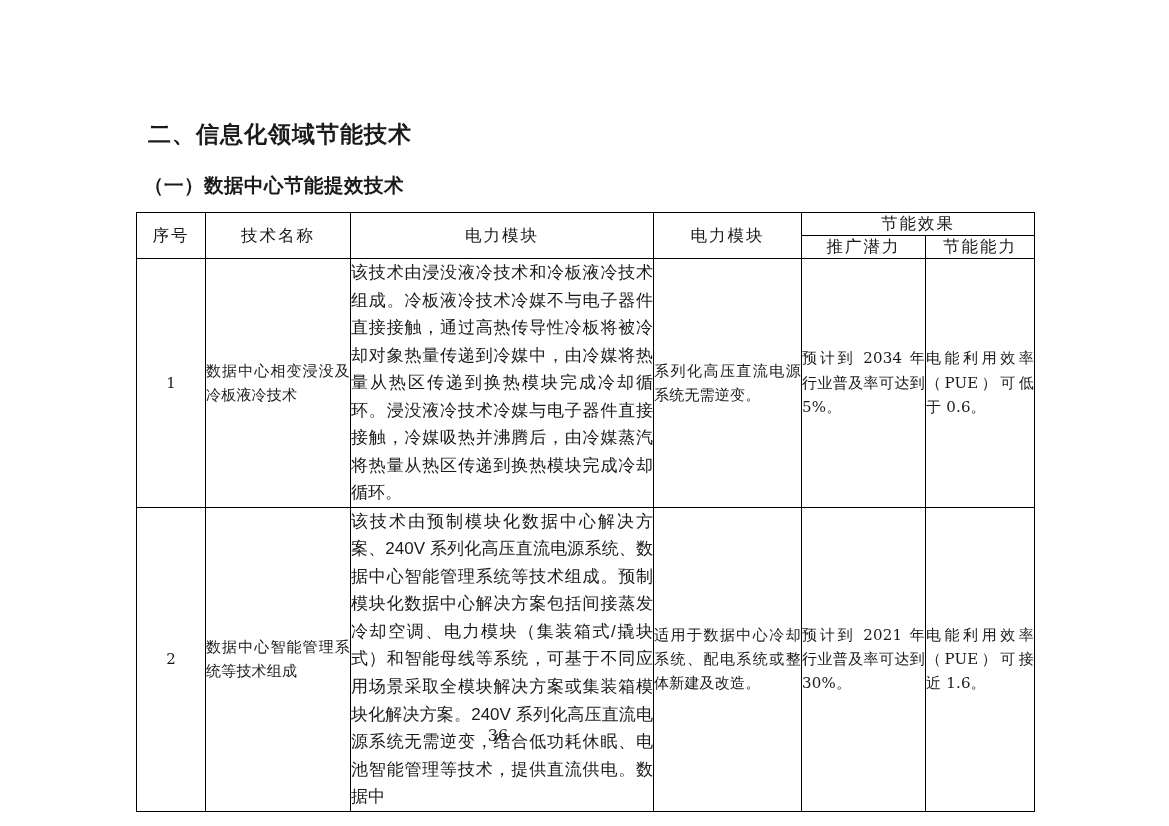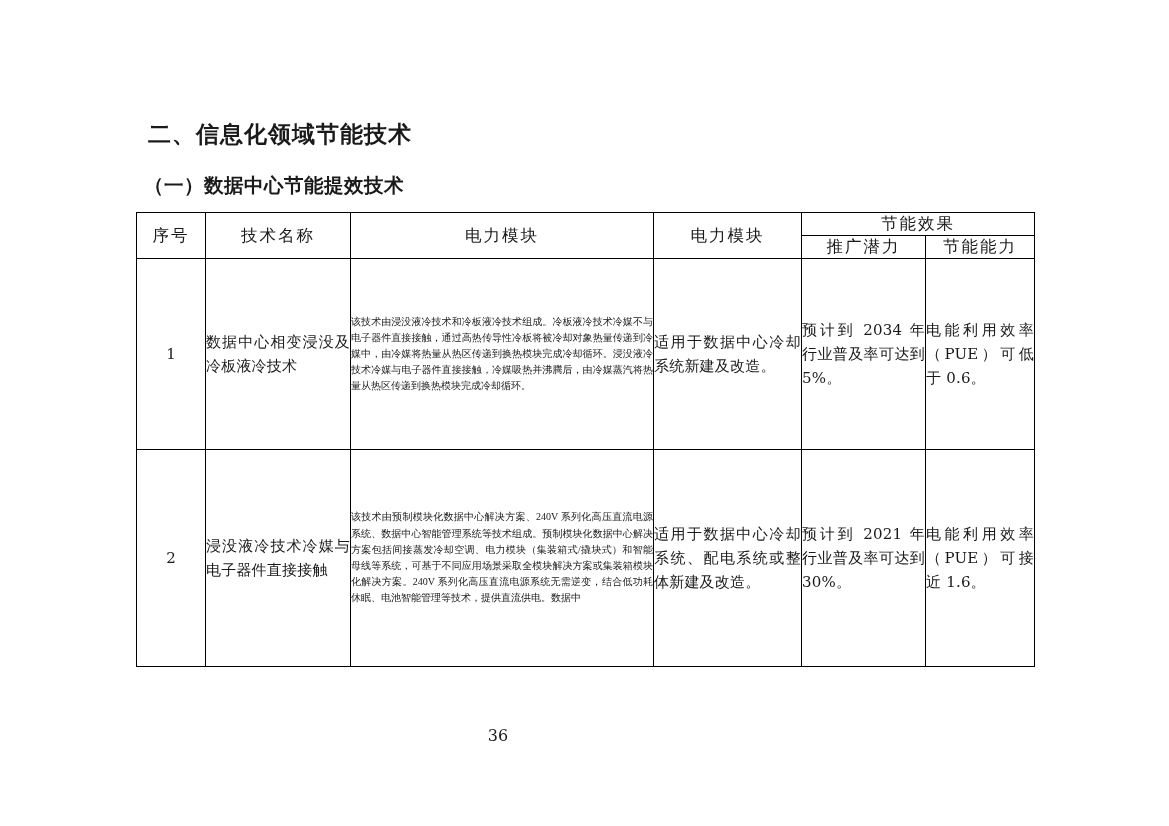--- a/index.html
+++ b/index.html
@@ -81,27 +81,27 @@
   .cell-text {
     font-size: 15px;
     line-height: 1.62;
     padding: 6px 7px;
     text-align: justify;
     text-justify: inter-ideograph;
     letter-spacing: 0.2px;
     font-family: "DejaVu Serif", "Liberation Serif", serif;
   }
   .cell-desc {
-    font-size: 10px;
+    font-size: 17px;
     line-height: 1.62;
     padding: 6px 8px;
     text-align: justify;
     text-justify: inter-ideograph;
     letter-spacing: 0px;
-    font-family: Liberation Serif, serif;
+    font-family: Liberation Sans, sans-serif;
   }
   .cell-name { text-align: justify; text-justify: inter-ideograph; }
   .row-1 td { height: 190px; }
   .row-2 td { height: 216px; }
   .page-number {
     position: absolute;
     top: 726px;
     left: 0;
     width: 996px;
     text-align: center;
@@ -139,27 +139,27 @@
       <tr>
         <th class="th-cell">推广潜力</th>
         <th class="th-cell">节能能力</th>
       </tr>
     </thead>
     <tbody>
       <tr class="row-1">
         <td class="cell-no">1</td>
         <td class="cell-text cell-name">数据中心相变浸没及冷板液冷技术</td>
         <td class="cell-desc">该技术由浸没液冷技术和冷板液冷技术组成。冷板液冷技术冷媒不与电子器件直接接触，通过高热传导性冷板将被冷却对象热量传递到冷媒中，由冷媒将热量从热区传递到换热模块完成冷却循环。浸没液冷技术冷媒与电子器件直接接触，冷媒吸热并沸腾后，由冷媒蒸汽将热量从热区传递到换热模块完成冷却循环。</td>
-        <td class="cell-text">适用于数据中心冷却系统新建及改造。</td>
+        <td class="cell-text">系列化高压直流电源系统无需逆变。</td>
         <td class="cell-text">预计到 2034 年行业普及率可达到 5%。</td>
         <td class="cell-text">电能利用效率（PUE）可低于 0.6。</td>
       </tr>
       <tr class="row-2">
         <td class="cell-no">2</td>
-        <td class="cell-text cell-name">浸没液冷技术冷媒与电子器件直接接触</td>
+        <td class="cell-text cell-name">数据中心智能管理系统等技术组成</td>
         <td class="cell-desc">该技术由预制模块化数据中心解决方案、240V 系列化高压直流电源系统、数据中心智能管理系统等技术组成。预制模块化数据中心解决方案包括间接蒸发冷却空调、电力模块（集装箱式/撬块式）和智能母线等系统，可基于不同应用场景采取全模块解决方案或集装箱模块化解决方案。240V 系列化高压直流电源系统无需逆变，结合低功耗休眠、电池智能管理等技术，提供直流供电。数据中</td>
         <td class="cell-text">适用于数据中心冷却系统、配电系统或整体新建及改造。</td>
         <td class="cell-text">预计到 2021 年行业普及率可达到 30%。</td>
         <td class="cell-text">电能利用效率（PUE）可接近 1.6。</td>
       </tr>
     </tbody>
   </table>
 
   <div class="page-number">36</div>
 

